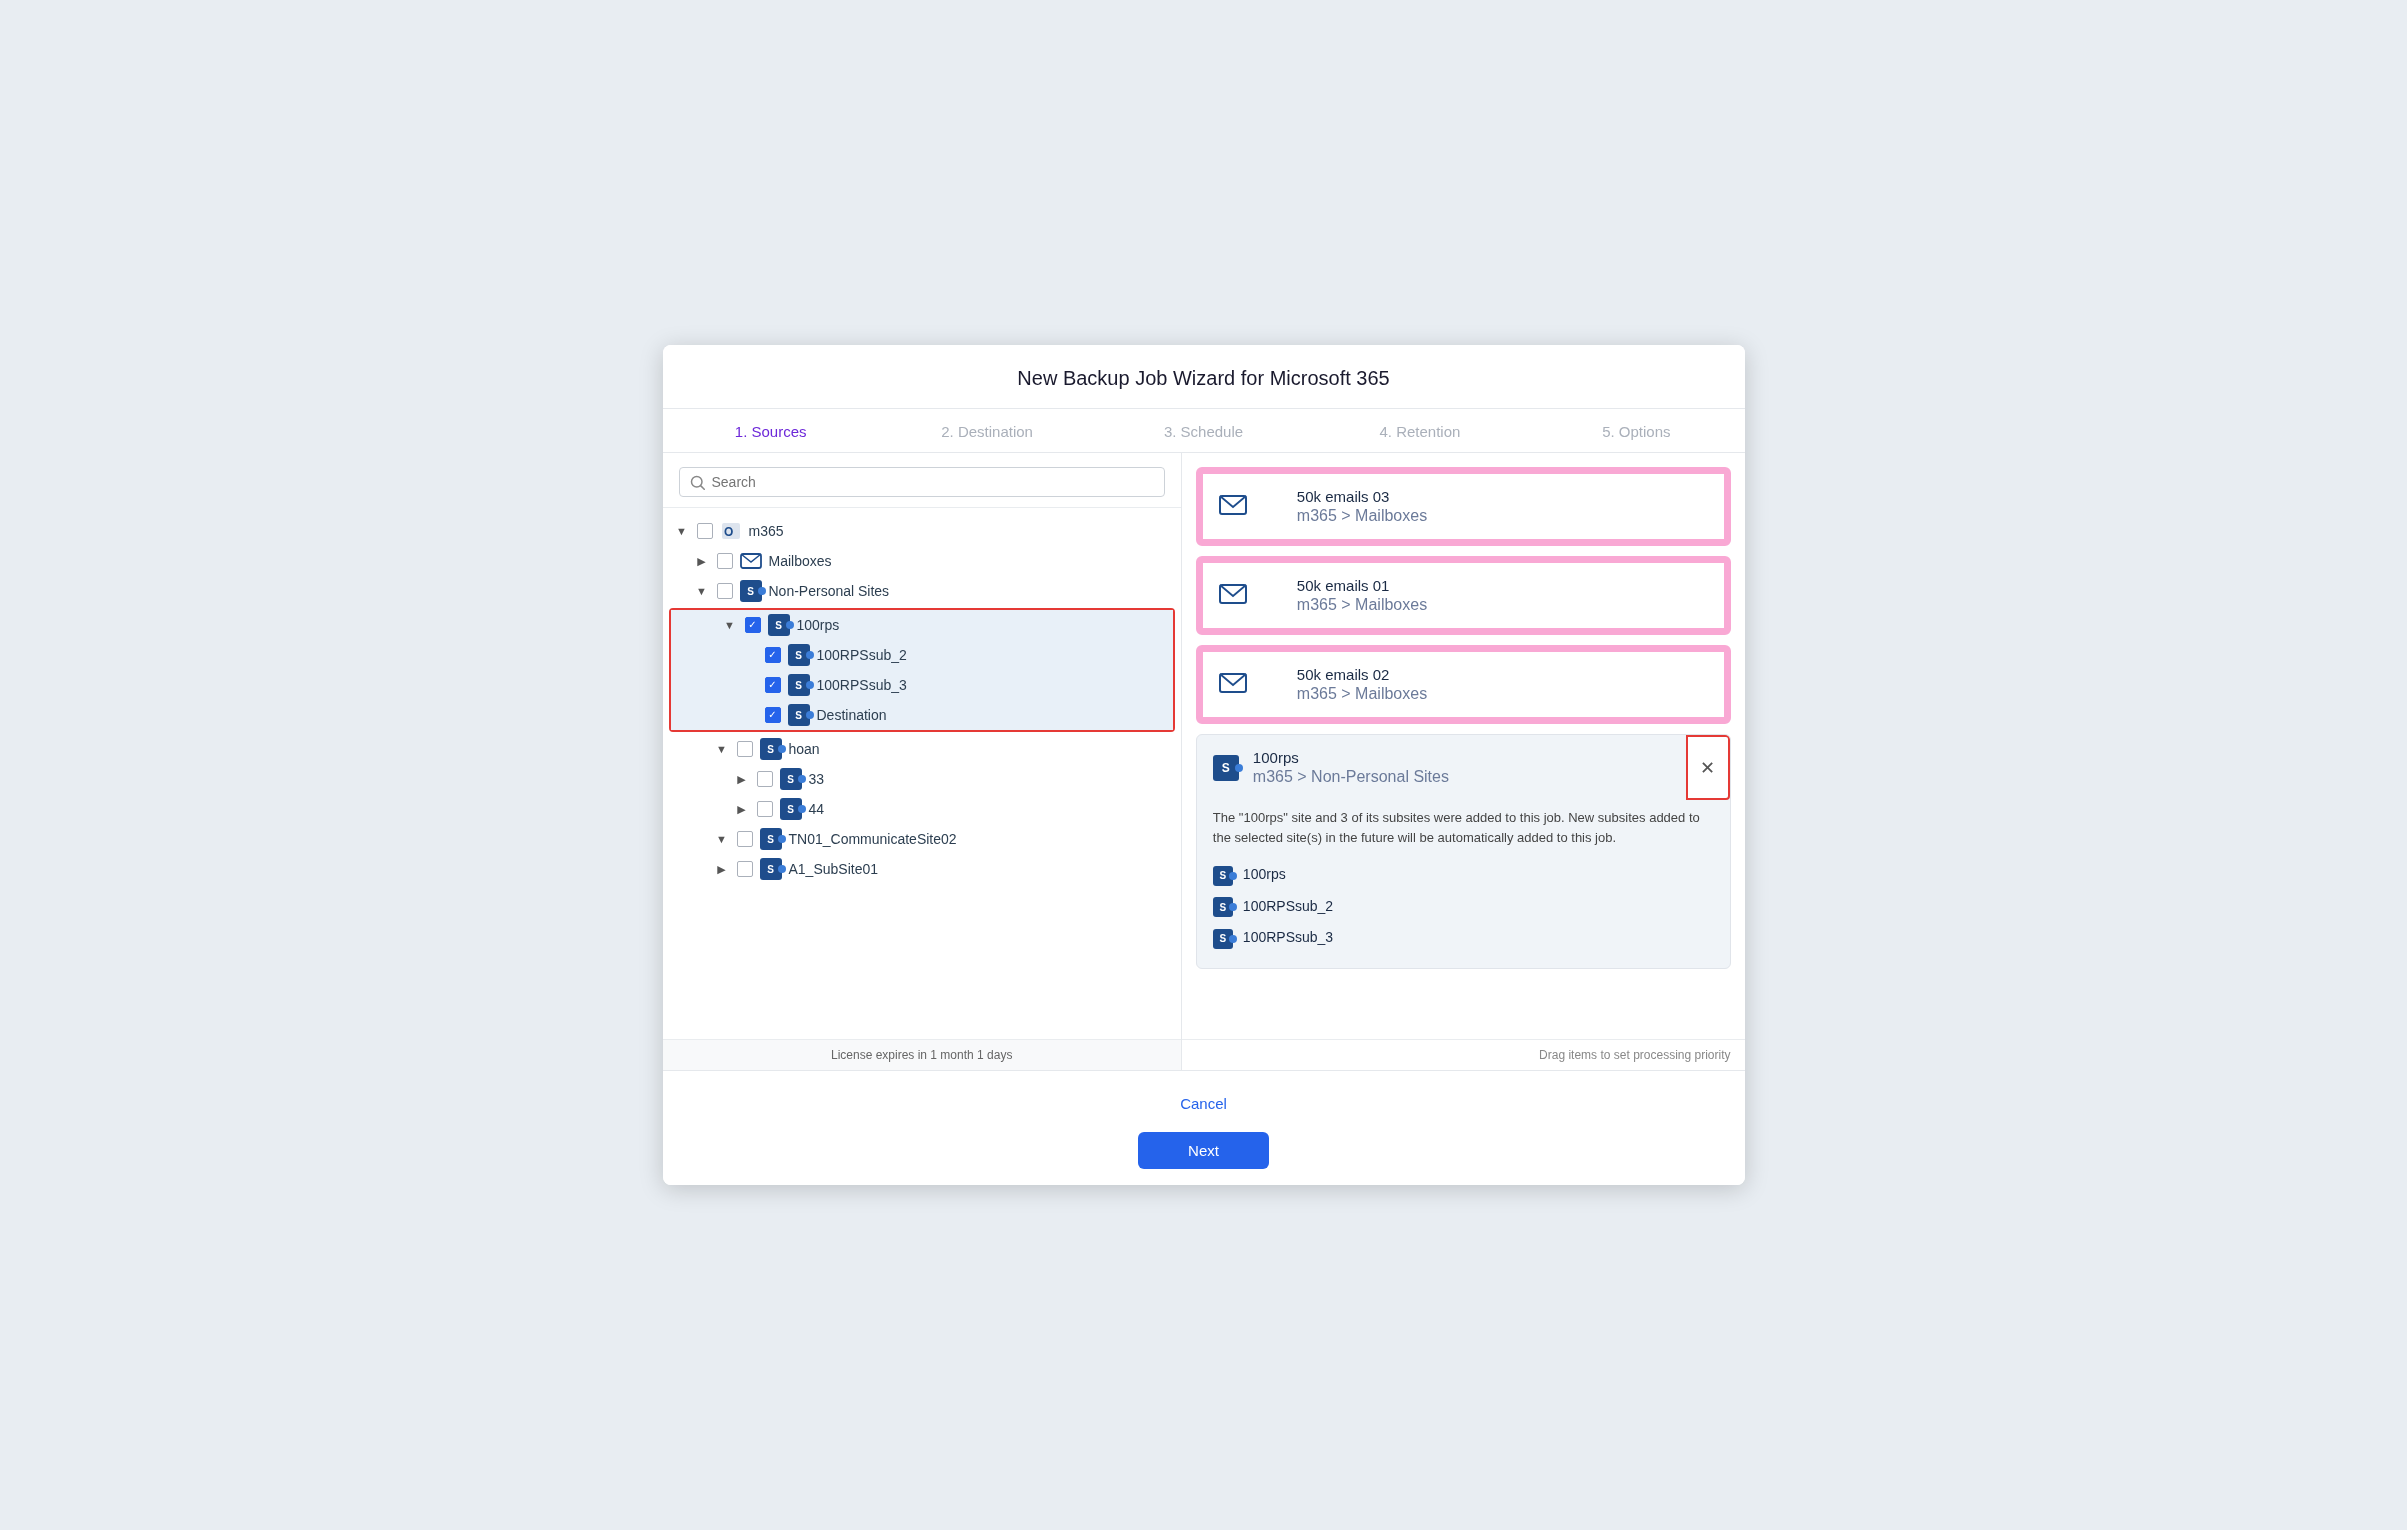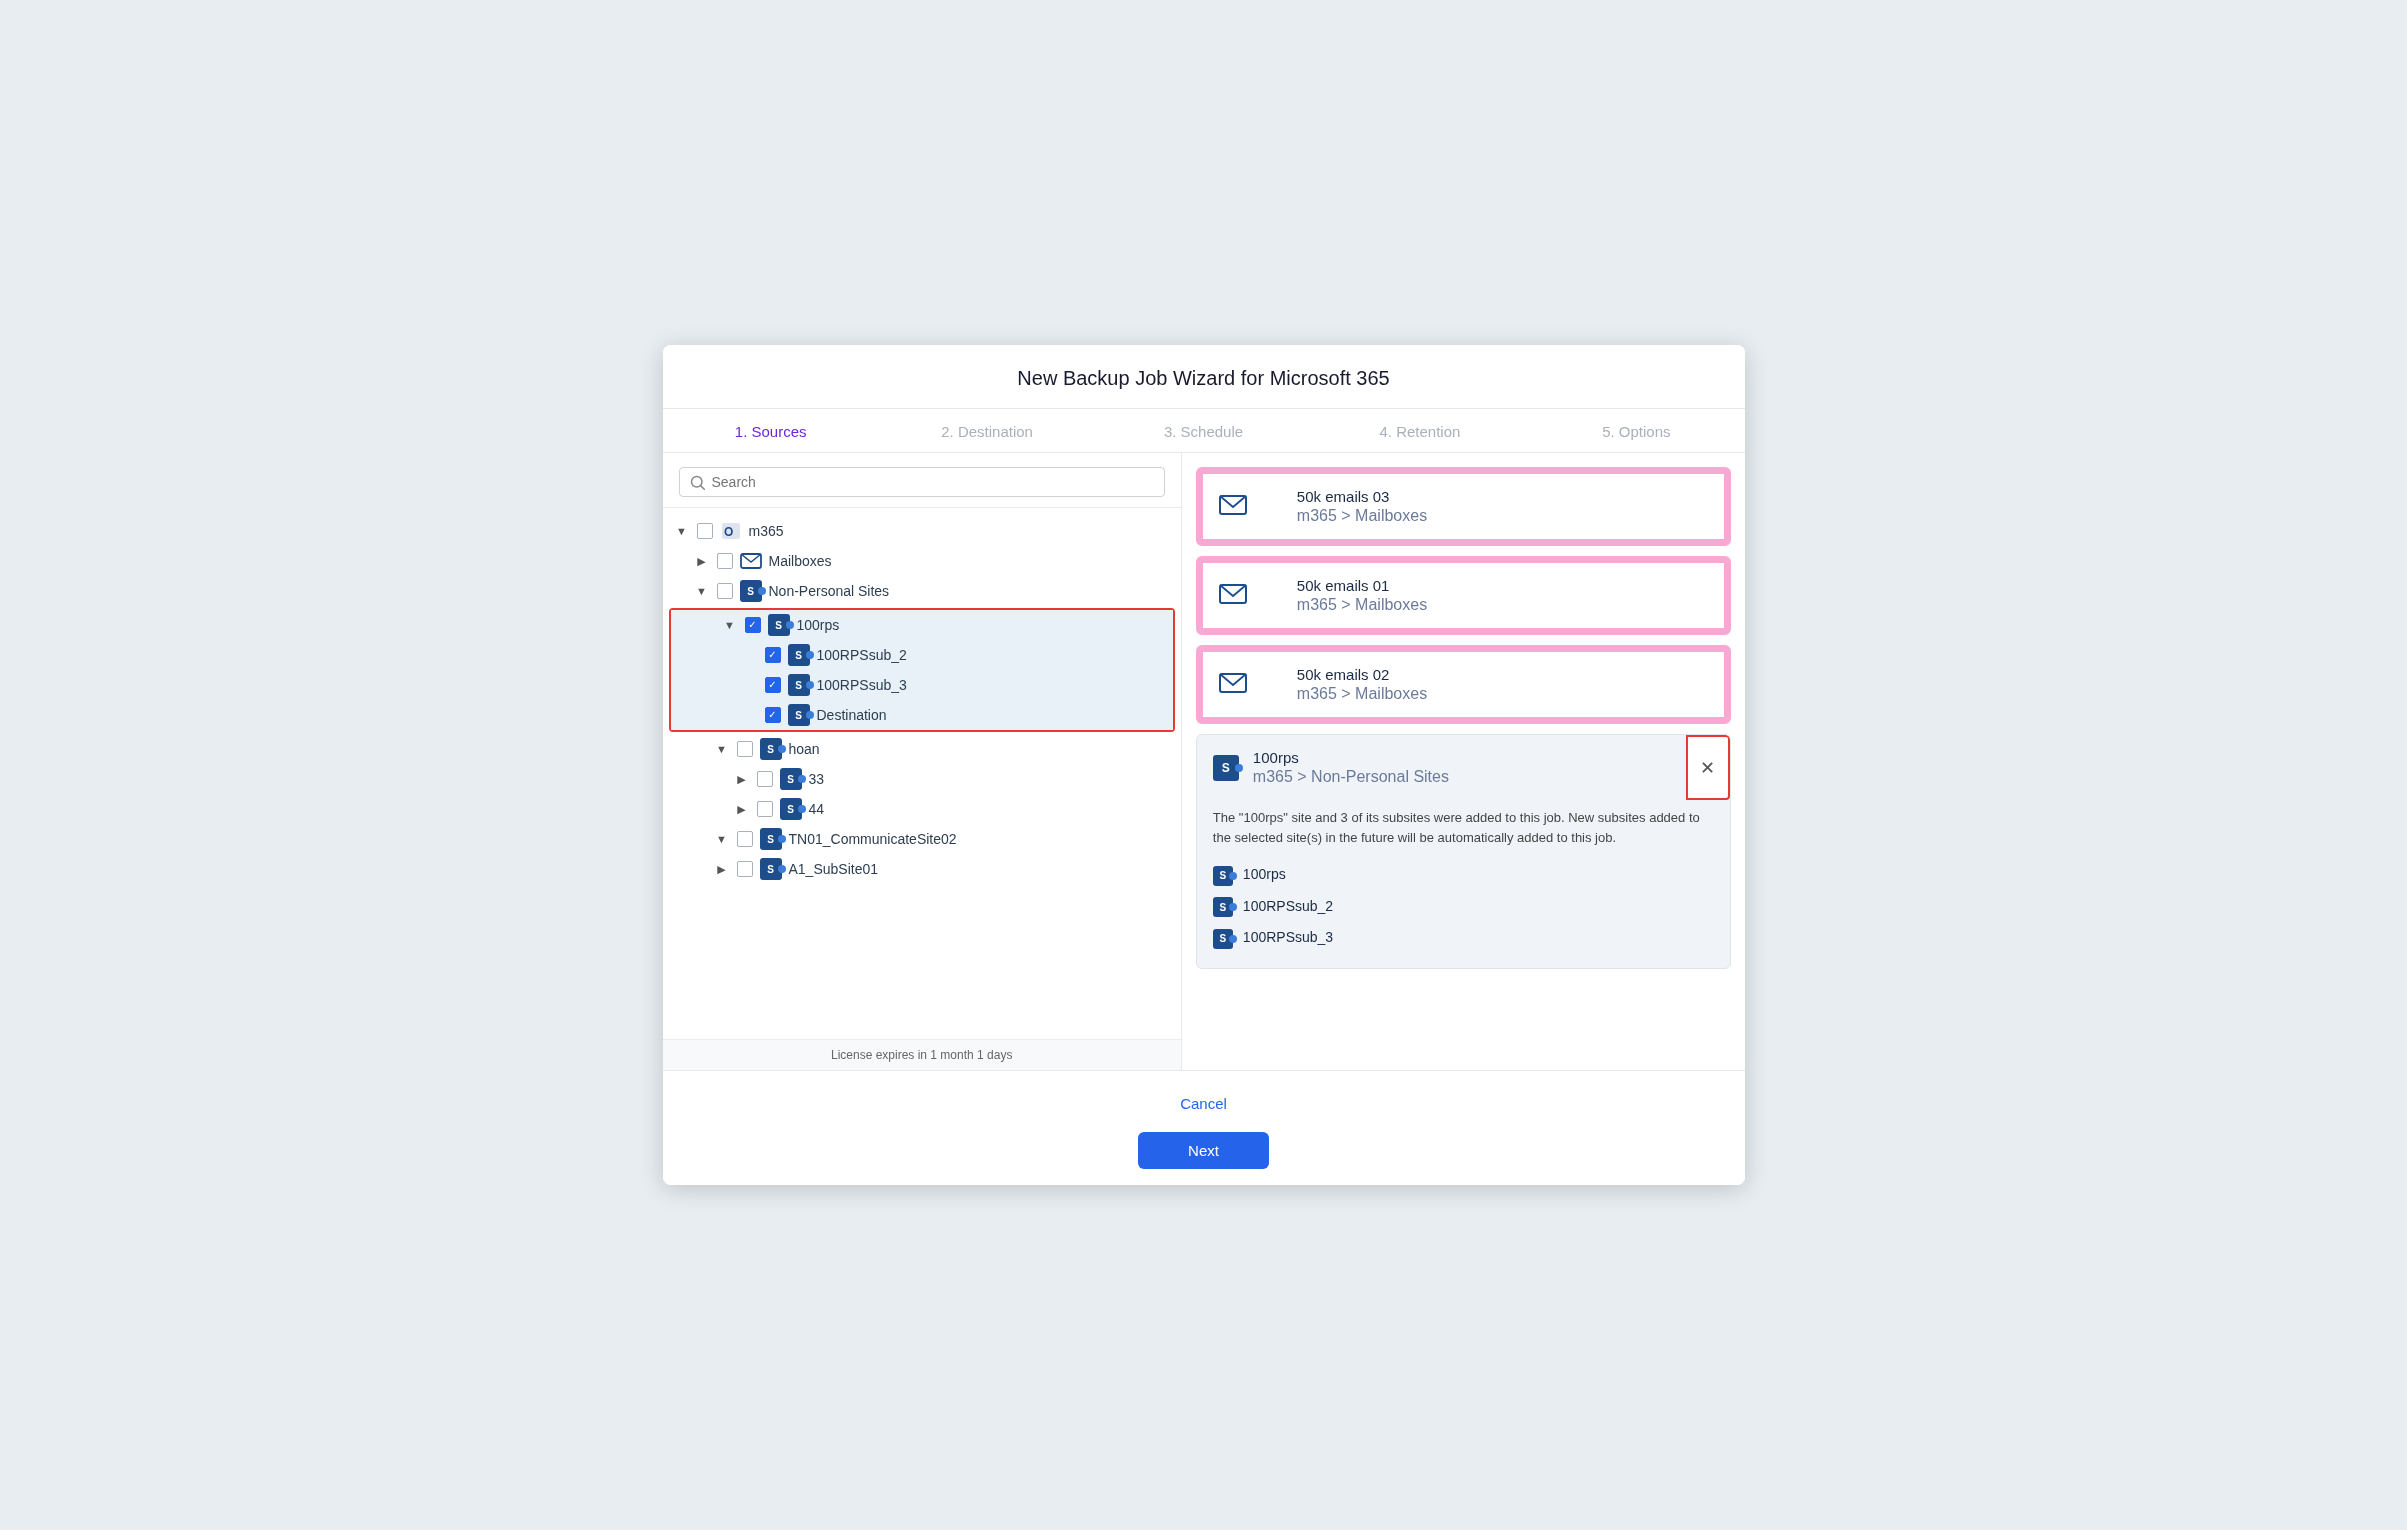--- a/index.html
+++ b/index.html
@@ -552,20 +552,21 @@
             <div class="sub-item">
               <span class="sub-item-icon">
                 <span class="sp-icon" style="width:20px;height:20px;font-size:10px;">S</span>
               </span>
               <span>100RPSsub_3</span>
             </div>
           </div>
         </div>
 
       </div>
+      <div class="drag-hint">Drag items to set processing priority</div>
     </div>
 
   </div>
 
   <div class="dialog-footer">
     <button class="btn-cancel">Cancel</button>
     <button class="btn-next">Next</button>
   </div>
 </div>
 

